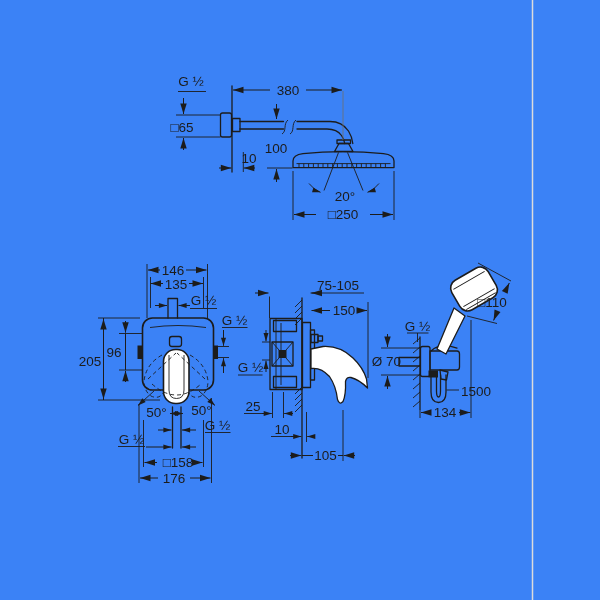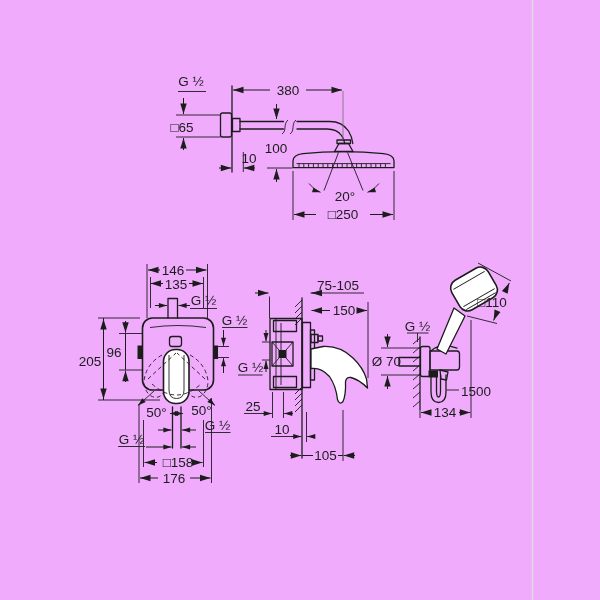--- a/index.html
+++ b/index.html
@@ -1,16 +1,16 @@
 <!DOCTYPE html>
 <html><head>
 <meta charset="utf-8">
 <style>
   html,body{margin:0;padding:0;background:#fff}
-  .page{width:600px;height:600px;position:relative;background:#f0abfc;overflow:hidden}
+  .page{width:600px;height:600px;position:relative;background:#3b82f6;overflow:hidden}
   svg{display:block}
   .s{fill:none;stroke:#1c1c1c;stroke-width:1.3;stroke-linecap:round;stroke-linejoin:round}
   .s2{fill:none;stroke:#1c1c1c;stroke-width:1.6;stroke-linejoin:round}
   .d{fill:none;stroke:#1c1c1c;stroke-width:1;stroke-linecap:butt}
   .t{fill:none;stroke:#1c1c1c;stroke-width:.9;stroke-linecap:butt}
   .cl{fill:none;stroke:#6e6e6e;stroke-width:.8}
   .dash{stroke-dasharray:4 3}
   .f{fill:#1c1c1c;stroke:none}
   .wh{fill:#fff}
   text{font-family:"Liberation Sans","DejaVu Sans",sans-serif;font-size:13.5px;fill:#1c1c1c;text-anchor:middle}

